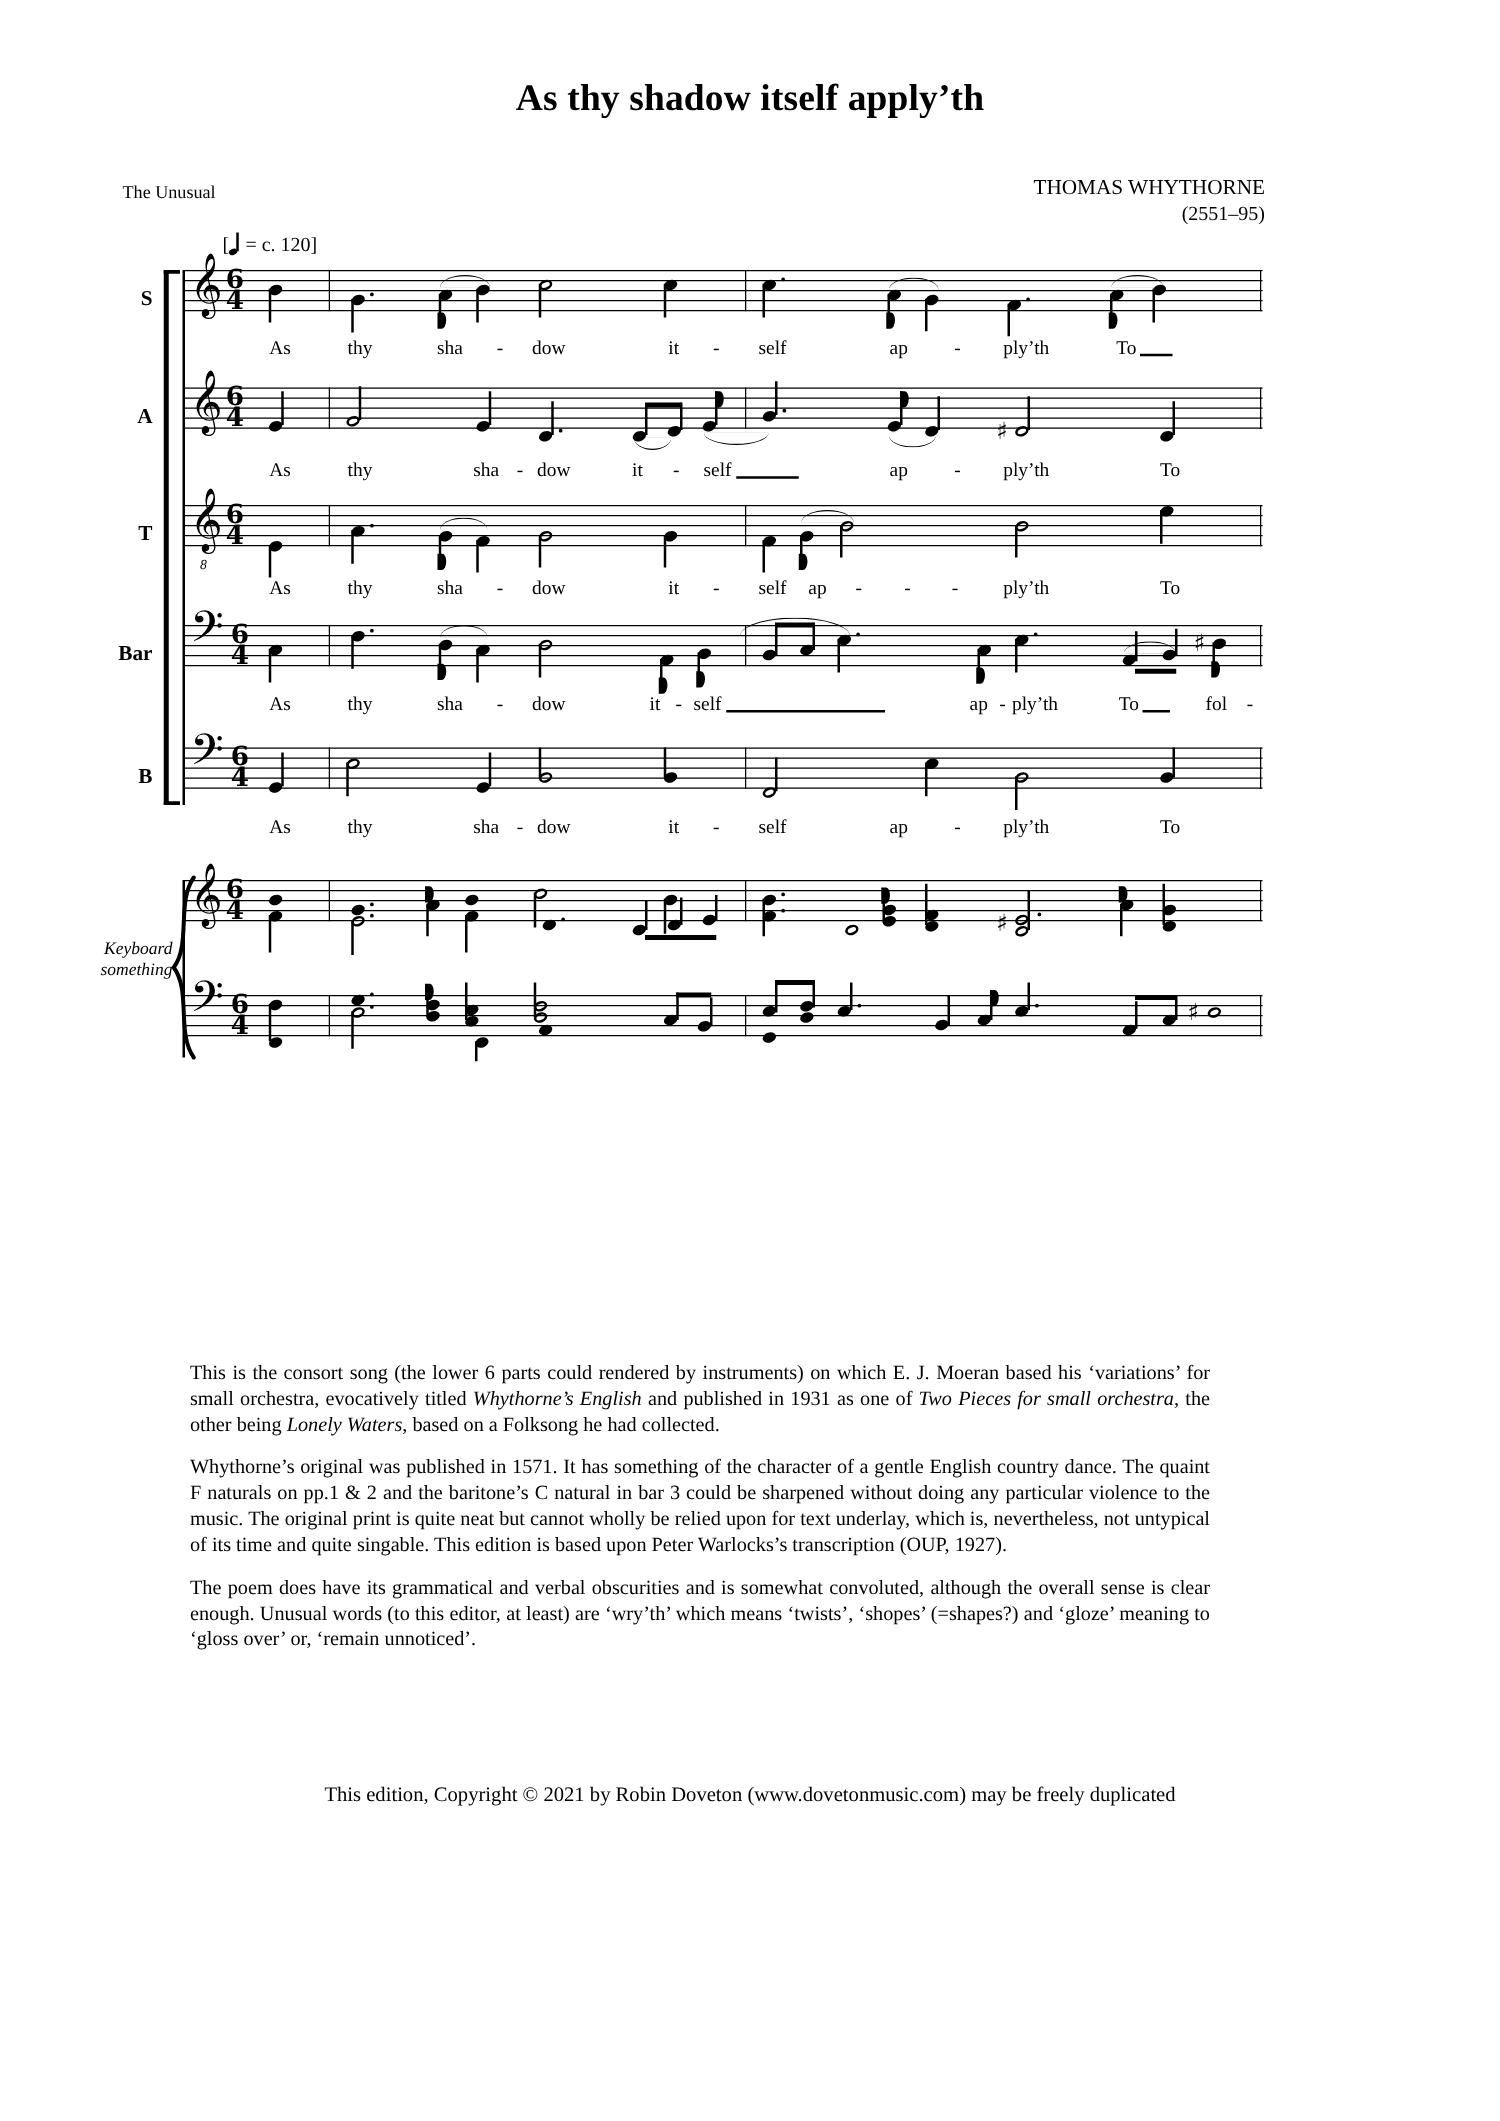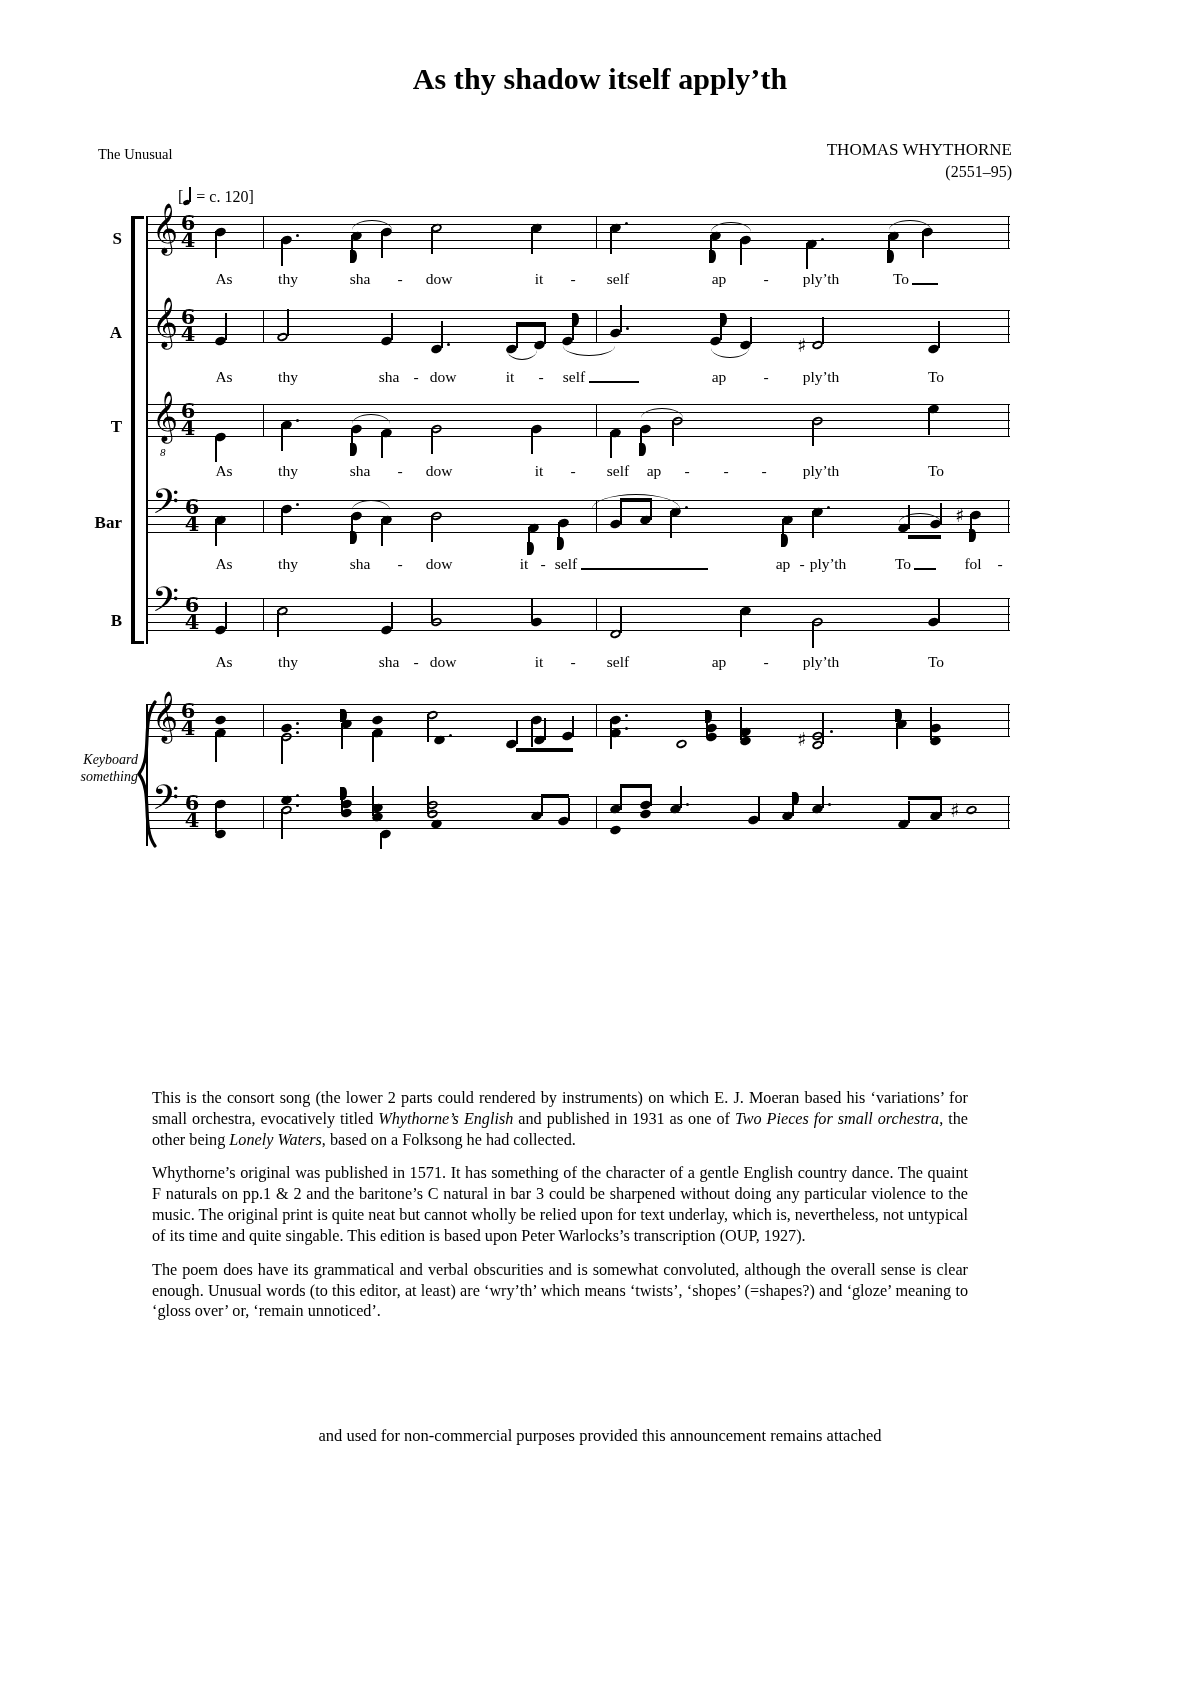--- a/index.html
+++ b/index.html
@@ -708,20 +708,20 @@
   <div class="nh" style="left:898px; top:820px;"></div>
     <div class="stem" style="left:908px; top:801px; height:22px;"></div>
   <div class="nh" style="left:930px; top:812px;"></div>
     <div class="stem" style="left:940px; top:796px; height:20px;"></div>
   <div class="beam" style="left:908px; top:796px; width:33px;"></div>
   <div class="accidental" style="left:950px; top:801px;">♯</div>
   <div class="nh hollow" style="left:966px; top:806px;"></div>
 </div>
 
 <div class="prose" style="top:1088px;">
-  <p><span>This is the consort song (the lower 2 parts could rendered by instruments) on which E. J. Moeran based his ‘variations’ for small orchestra, evocatively titled </span><i>Whythorne’s English</i><span> and published in 1931 as one of </span><i>Two Pieces for small orchestra</i><span>, the other being </span><i>Lonely Waters</i><span>, based on a Folksong he had collected.</span></p>
+  <p><span>This is the consort song (the lower 6 parts could rendered by instruments) on which E. J. Moeran based his ‘variations’ for small orchestra, evocatively titled </span><i>Whythorne’s English</i><span> and published in 1931 as one of </span><i>Two Pieces for small orchestra</i><span>, the other being </span><i>Lonely Waters</i><span>, based on a Folksong he had collected.</span></p>
   <p>Whythorne’s original was published in 1571. It has something of the character of a gentle English country dance. The quaint F naturals on pp.1 &amp; 2 and the baritone’s C natural in bar 3 could be sharpened without doing any particular violence to the music. The original print is quite neat but cannot wholly be relied upon for text underlay, which is, nevertheless, not untypical of its time and quite singable. This edition is based upon Peter Warlocks’s transcription (OUP, 1927).</p>
   <p>The poem does have its grammatical and verbal obscurities and is somewhat convoluted, although the overall sense is clear enough. Unusual words (to this editor, at least) are ‘wry’th’ which means ‘twists’, ‘shopes’ (=shapes?) and ‘gloze’ meaning to ‘gloss over’ or, ‘remain unnoticed’.</p>
 </div>
 
 <div class="footer" style="top:1425px;">
-  <div>and used for non-commercial purposes provided this announcement remains attached</div>
+  <div>This edition, Copyright © 2021 by Robin Doveton (www.dovetonmusic.com) may be freely duplicated</div>
 </div>
 
 </body></html>

